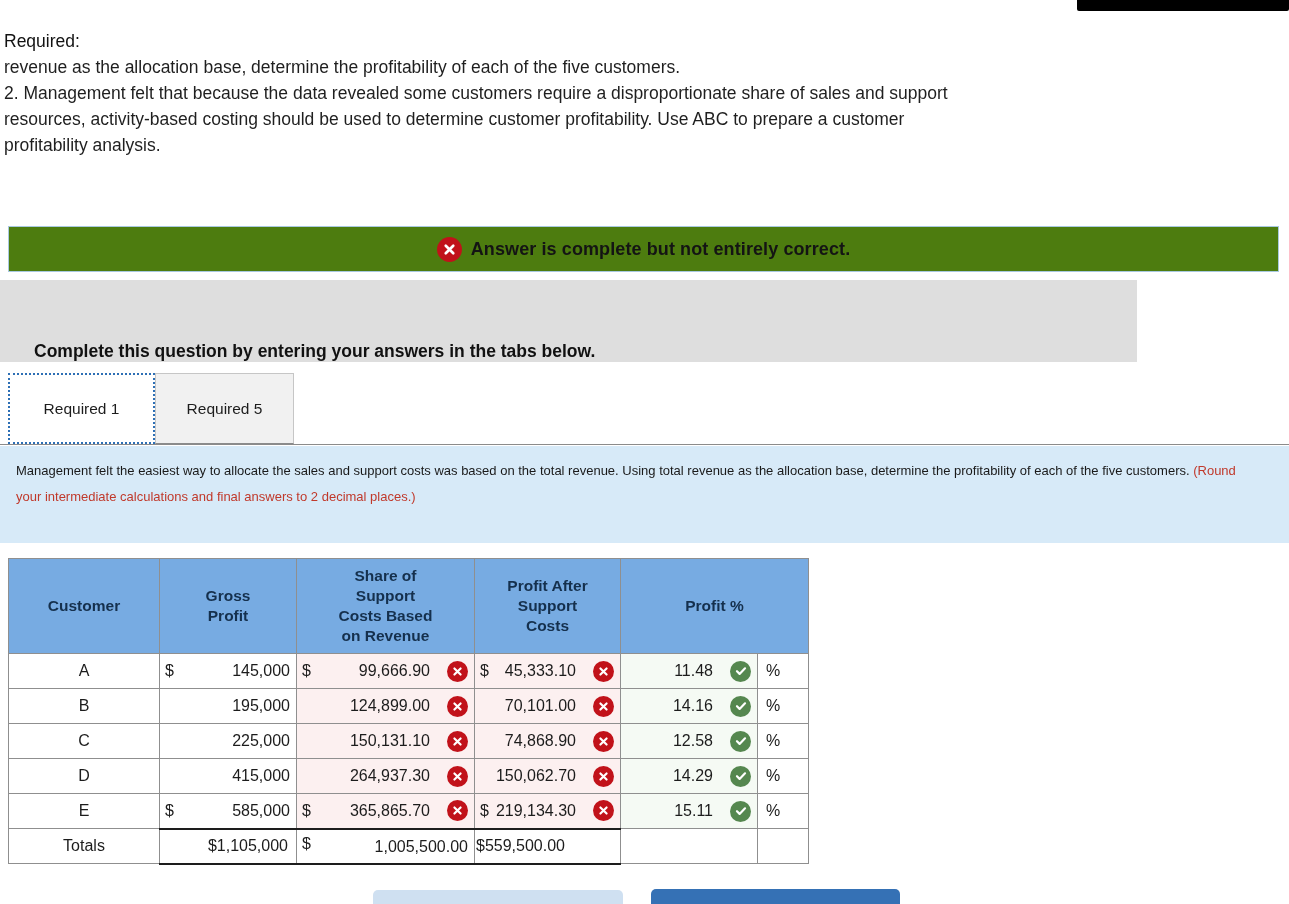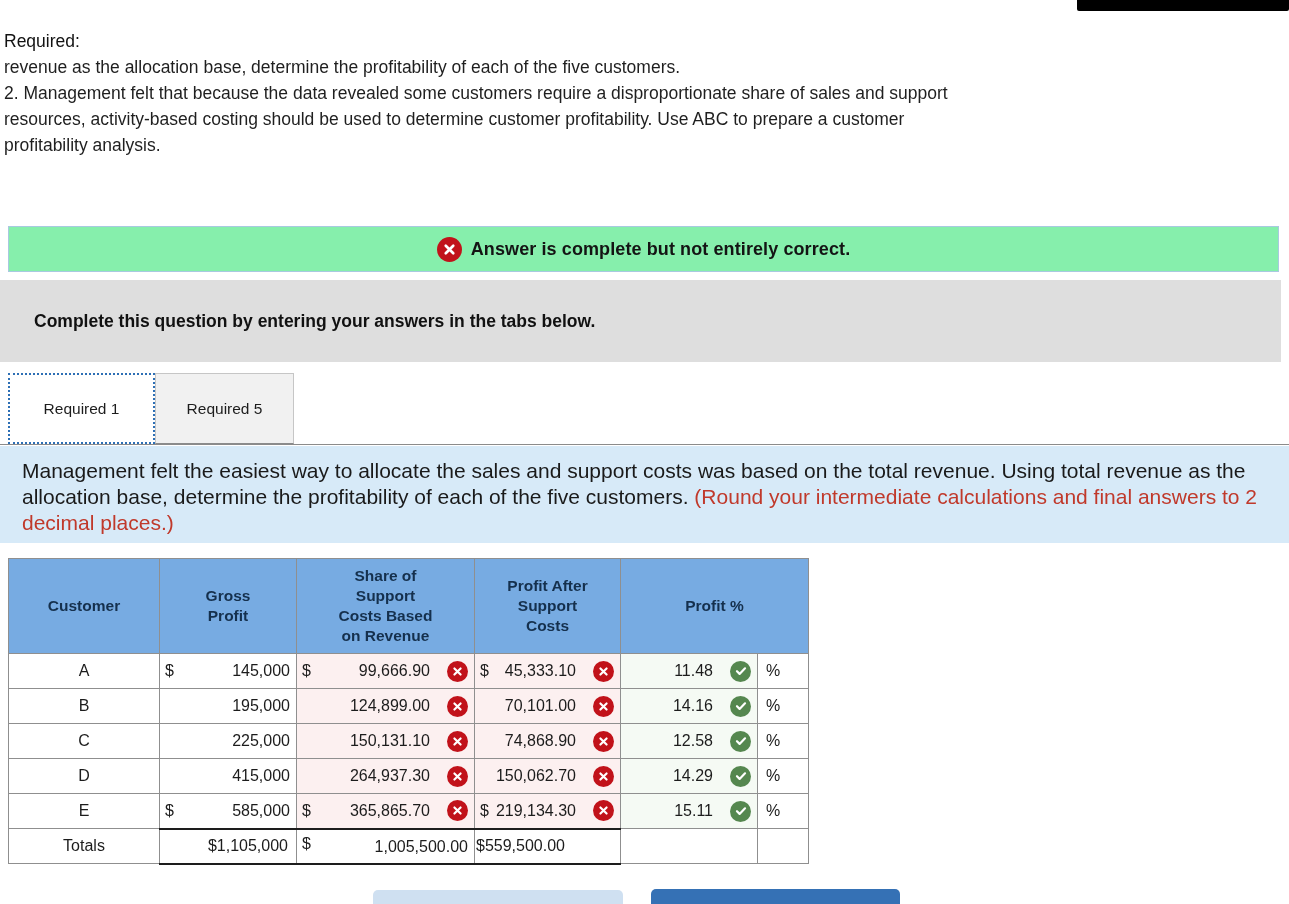--- a/index.html
+++ b/index.html
@@ -46,21 +46,21 @@
     color: #1f1f1f;
   }
 
   
   .answer-banner {
     position: absolute;
     top: 226px;
     left: 8px;
     width: 1271px;
     height: 46px;
-    background: #86efac;
+    background: #4d7c0f;
     border: 1px solid #a9c9e0;
     box-sizing: border-box;
     display: flex;
     align-items: center;
     justify-content: center;
   }
   .answer-banner-inner {
     display: flex;
     align-items: center;
     gap: 9px;
@@ -81,25 +81,25 @@
     font-weight: bold;
     color: #141414;
     letter-spacing: .1px;
   }
 
   
   .gray-banner {
     position: absolute;
     top: 280px;
     left: 0px;
-    width: 1281px;
+    width: 1137px;
     height: 82px;
     background: #dedede;
     display: flex;
-    align-items: center;
+    align-items: flex-end;
   }
   .gray-banner-text {
     font-size: 17.5px;
     font-weight: bold;
     color: #111111;
     padding-left: 34px;
   }
 
   
   .tab-strip {
@@ -141,22 +141,22 @@
   .question-panel {
     position: absolute;
     top: 446px;
     left: 0px;
     width: 1289px;
     height: 97px;
     background: #d7eaf8;
     box-sizing: border-box;
   }
   .question-text {
-    padding: 12px 30px 0 22px;
-    font-size: 21px;
+    padding: 12px 30px 0 16px;
+    font-size: 13px;
     line-height: 26px;
     color: #1a1a1a;
   }
   .round-note { color: #c0392b; }
 
   
   .answer-table {
     position: absolute;
     top: 558px;
     left: 8px;

